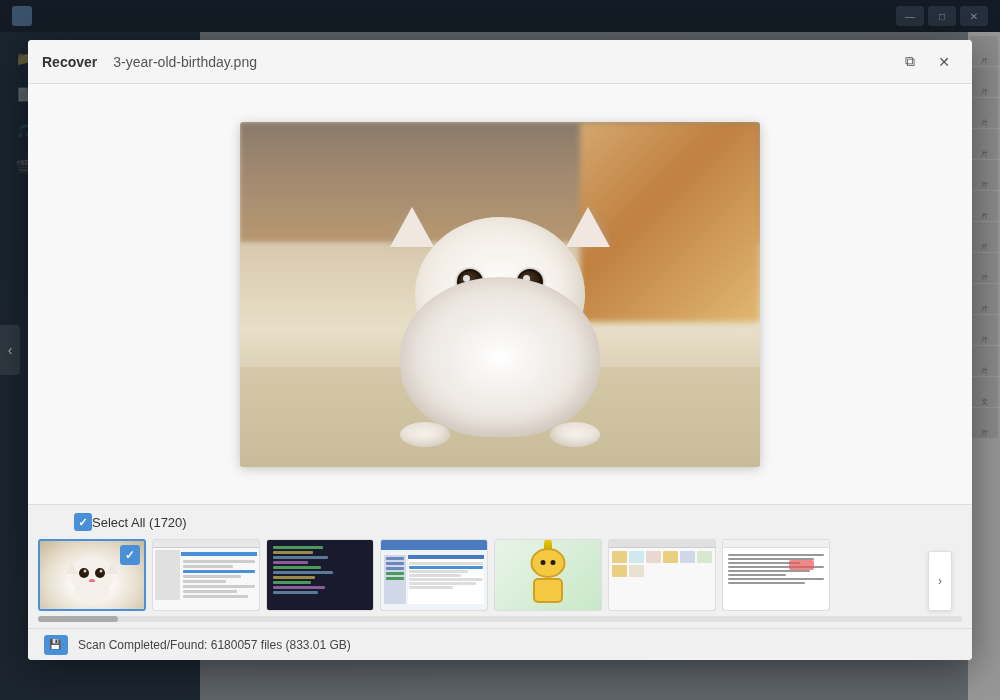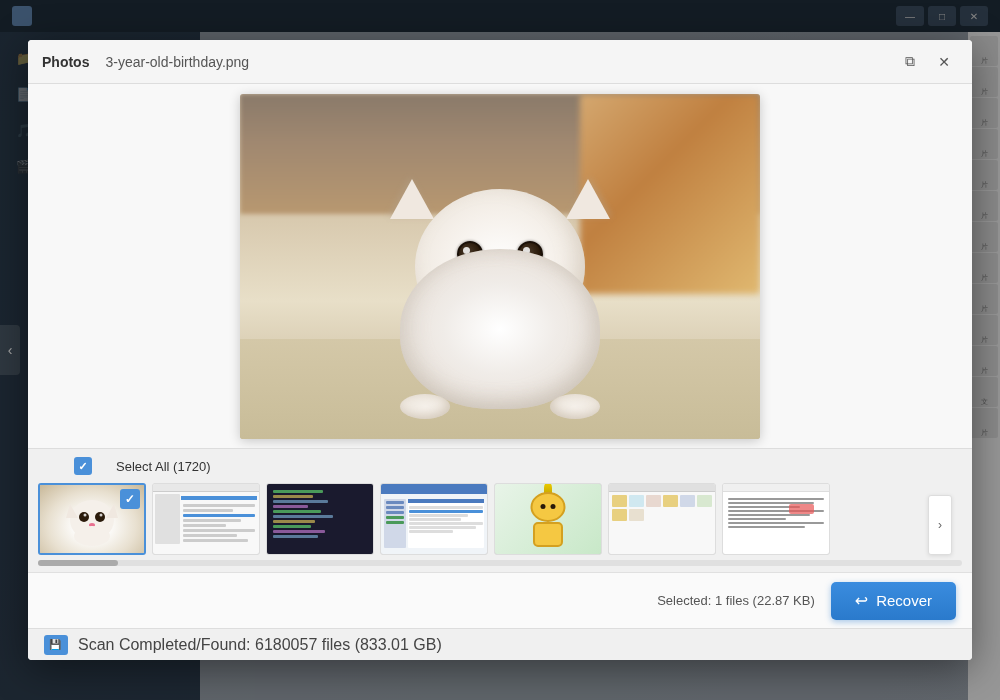--- a/index.html
+++ b/index.html
@@ -367,21 +367,21 @@
     .modal-thumbnails-wrapper {
       background: #f0f0f0;
       border-top: 1px solid #ddd;
       padding: 8px 10px 6px 10px;
       flex-shrink: 0;
     }
 
     .select-all-row {
       display: flex;
       align-items: center;
-      gap: 24px;
+      gap: 0;
       margin-bottom: 8px;
       padding-left: 36px;
     }
 
     .checkbox {
       width: 18px; height: 18px;
       border: 2px solid #4a90d9;
       border-radius: 3px;
       background: #fff;
       display: flex; align-items: center; justify-content: center;
@@ -648,21 +648,21 @@
       width: 24px; height: 20px;
       background: #4a90d9;
       border-radius: 3px;
       margin-right: 10px;
       display: flex; align-items: center; justify-content: center;
       color: #fff;
       font-size: 10px;
     }
 
     .status-text {
-      font-size: 16px;
+      font-size: 12px;
       color: #444;
     }
 
     
     .bg-right-labels {
       position: absolute;
       right: 0;
       top: 32px;
       bottom: 0;
       width: 32px;
@@ -746,21 +746,21 @@
   <div class="bg-label-item">片</div>
 </div>
 
 <div class="bg-nav-left">‹</div>
 
 <div class="overlay"></div>
 
 <div class="modal">
 
   <div class="modal-titlebar">
-    <span class="modal-title-app">Photos</span>
+    <span class="modal-title-app">Recover</span>
     <span class="modal-title-separator"></span>
     <span class="modal-title-file">3-year-old-birthday.png</span>
     <div class="modal-titlebar-btns">
       <button class="modal-btn">⧉</button>
       <button class="modal-btn close">✕</button>
     </div>
   </div>
 
   <div class="modal-preview">
     <div class="preview-image-container">
@@ -943,25 +943,18 @@
       </div>
 
       <div class="thumbnail-scrollbar">
         <div class="thumbnail-scrollbar-thumb"></div>
       </div>
 
       <div class="thumbnails-nav-right">›</div>
     </div>
   </div>
 
-  <div class="modal-footer">
-    <span class="footer-selected-info">Selected: 1 files (22.87 KB)</span>
-    <button class="recover-button">
-      <span class="recover-icon">↩</span>
-      <span>Recover</span>
-    </button>
-  </div>
 
   <div class="modal-statusbar">
     <div class="status-icon">💾</div>
     <span class="status-text">Scan Completed/Found: 6180057 files (833.01 GB)</span>
   </div>
 </div>
 
 </body></html>

